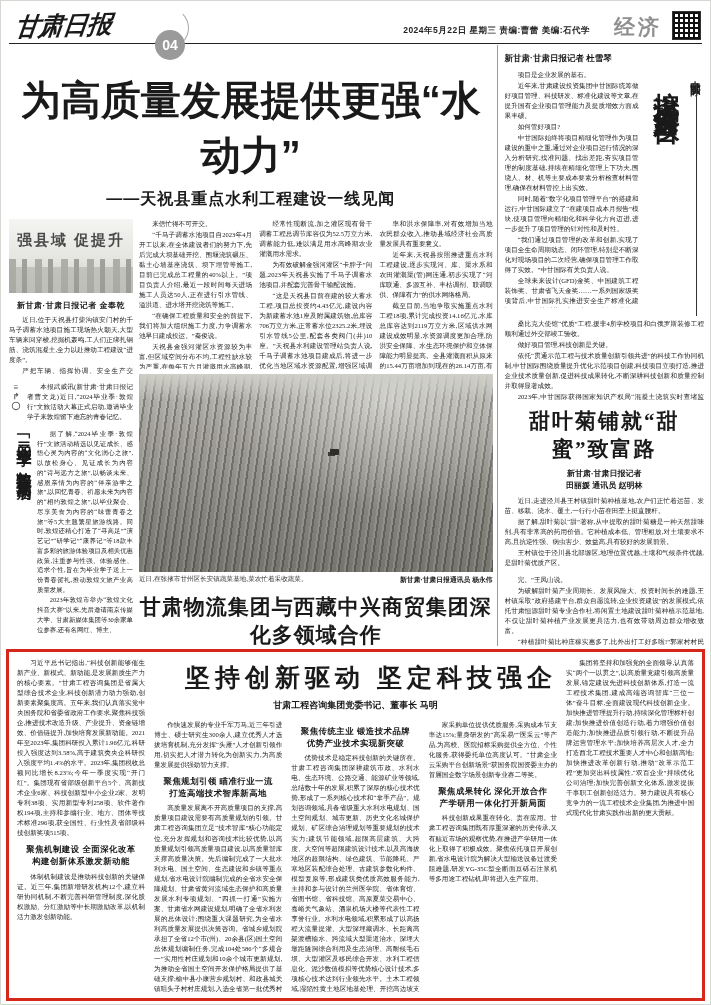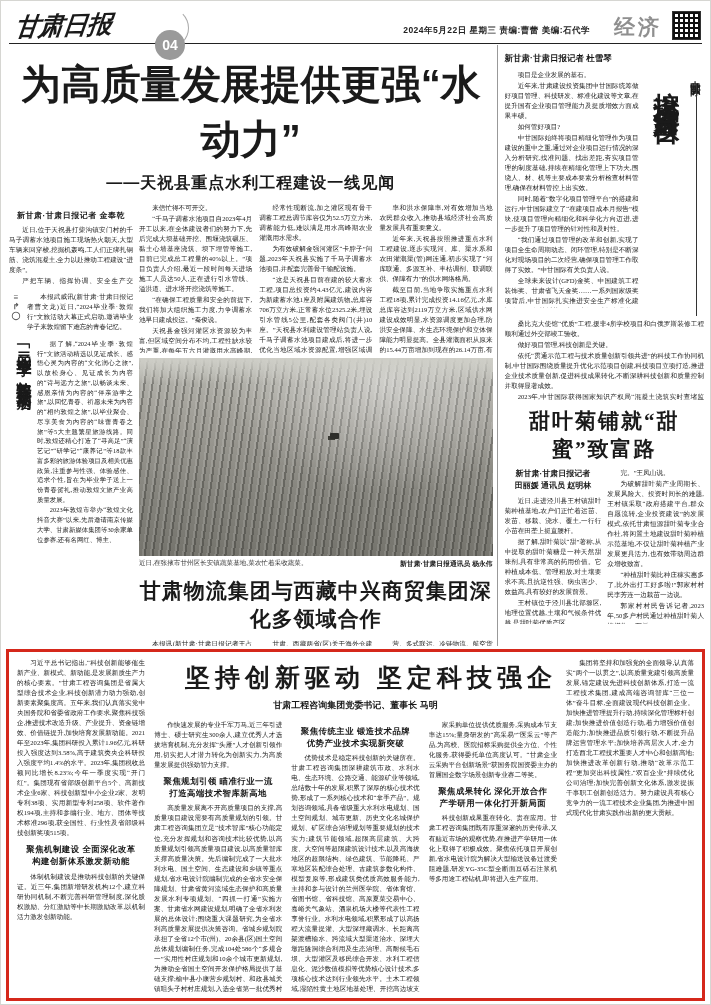--- a/index.html
+++ b/index.html
@@ -23,21 +23,21 @@
   .section-name { position:absolute; right:48px; top:12px; font-size:21px; font-weight:bold;
                   color:#8f8f8f; letter-spacing:3px; }
   .qr { position:absolute; right:9px; top:10px; width:29px; height:29px; border:1px solid #333;
         background-image:
           repeating-linear-gradient(0deg,#111 0 2px,transparent 2px 5px),
           repeating-linear-gradient(90deg,#111 0 2px,#fff 2px 5px); }
   .hrule { position:absolute; left:8px; right:8px; top:42px; height:0; border-top:1.5px solid #222; }
 
   
   .top-zone { display:flex; height:601px; }
-  .left-zone { width:497px; padding:4px 4px 0 8px; overflow:hidden; }
+  .left-zone { width:497px; padding:4px 4px 0 8px; overflow:hidden;margin-top:16px; }
   .right-zone { width:214px; border-left:1px solid #999; padding:6px 6px 0 7px; overflow:hidden; }
 
   .main-h1 { font-size:40px; font-weight:900; text-align:center; letter-spacing:0;
              margin:8px 0 6px; font-family:"Liberation Sans", sans-serif; }
   .main-sub { font-size:16px; font-weight:bold; text-align:center; letter-spacing:1px; margin-bottom:9px; }
 
   .mid-row { display:flex; gap:6px; }
   .rail { width:124px; flex:none; overflow:hidden; height:500px; }
   .mainbody { flex:1; overflow:hidden; }
 
@@ -88,21 +88,21 @@
   .zg-head { flex:1; display:flex; justify-content:flex-end; gap:4px; padding-top:2px; }
   .zg-big { font-size:26px; font-weight:900; font-family:"Liberation Serif", serif;
             letter-spacing:4px; height:244px; }
   .zg-label-col { display:flex; flex-direction:column; align-items:center; width:16px; }
   .zg-label { font-size:10.5px; font-weight:bold; letter-spacing:2px; }
   .zg-dash { width:1px; flex:1; background:#333; margin-top:4px; }
   .zg-full { height:84px; overflow:hidden; margin-top:3px; }
 
   .stevia-h2 { font-size:21px; font-weight:900; font-family:"Liberation Serif", serif;
                text-align:center; letter-spacing:2px; margin:4px 0 5px; }
-  .stevia-cols { display:flex; gap:6px; }
+  .stevia-cols { display:flex; gap:6px;flex-direction:column; }
   .stevia-cols > div { flex:1; overflow:hidden; height:156px; }
   .stevia-byline { font-size:8px; font-weight:bold; text-align:center; line-height:1.5; margin-bottom:4px; }
 
   
   .bottom { position:absolute; left:5px; right:5px; top:648px; height:352px;
             border:3px solid #d5281b; background:#fff; padding:6px 8px; display:flex; gap:9px; }
   .b-col { width:128px; flex:none; overflow:hidden; }
   .b-mid { flex:1; overflow:hidden; }
   .b-h2 { font-size:25px; font-weight:900; text-align:right; letter-spacing:5px; margin:3px 0 5px; }
   .b-byline { font-size:9px; font-weight:bold; text-align:center; margin-bottom:8px; }
@@ -136,20 +136,24 @@
   </div>
 
   <div class="top-zone">
     <div class="left-zone">
       <h1 class="main-h1">为高质量发展提供更强“水动力”</h1>
       <div class="main-sub">——天祝县重点水利工程建设一线见闻</div>
 
       <div class="mid-row">
 
         <aside class="rail">
+          <div class="promo">
+            <span class="promo-text">强县域 促提升</span>
+            <span class="skyline"></span>
+          </div>
           <div class="byline">新甘肃·甘肃日报记者 金奉乾</div>
           <div class="rail-paras txt">
               <p>近日,位于天祝县打柴沟镇安门村的千马子调蓄水池项目施工现场热火朝天,大型车辆来回穿梭,挖掘机轰鸣,工人们正绑扎钢筋、浇筑混凝土,全力以赴推动工程建设“进度条”。</p>
               <p>严把车辆、指挥协调、安全生产交底……作为施工现场的负责人,甘肃水利工程建设有限责任公司项目经理</p>
             </div>
 
           <div class="dh">
             <div class="dh-lead txt">
               <span class="dh-icon" style="white-space:pre-line;">≡
 ↱

